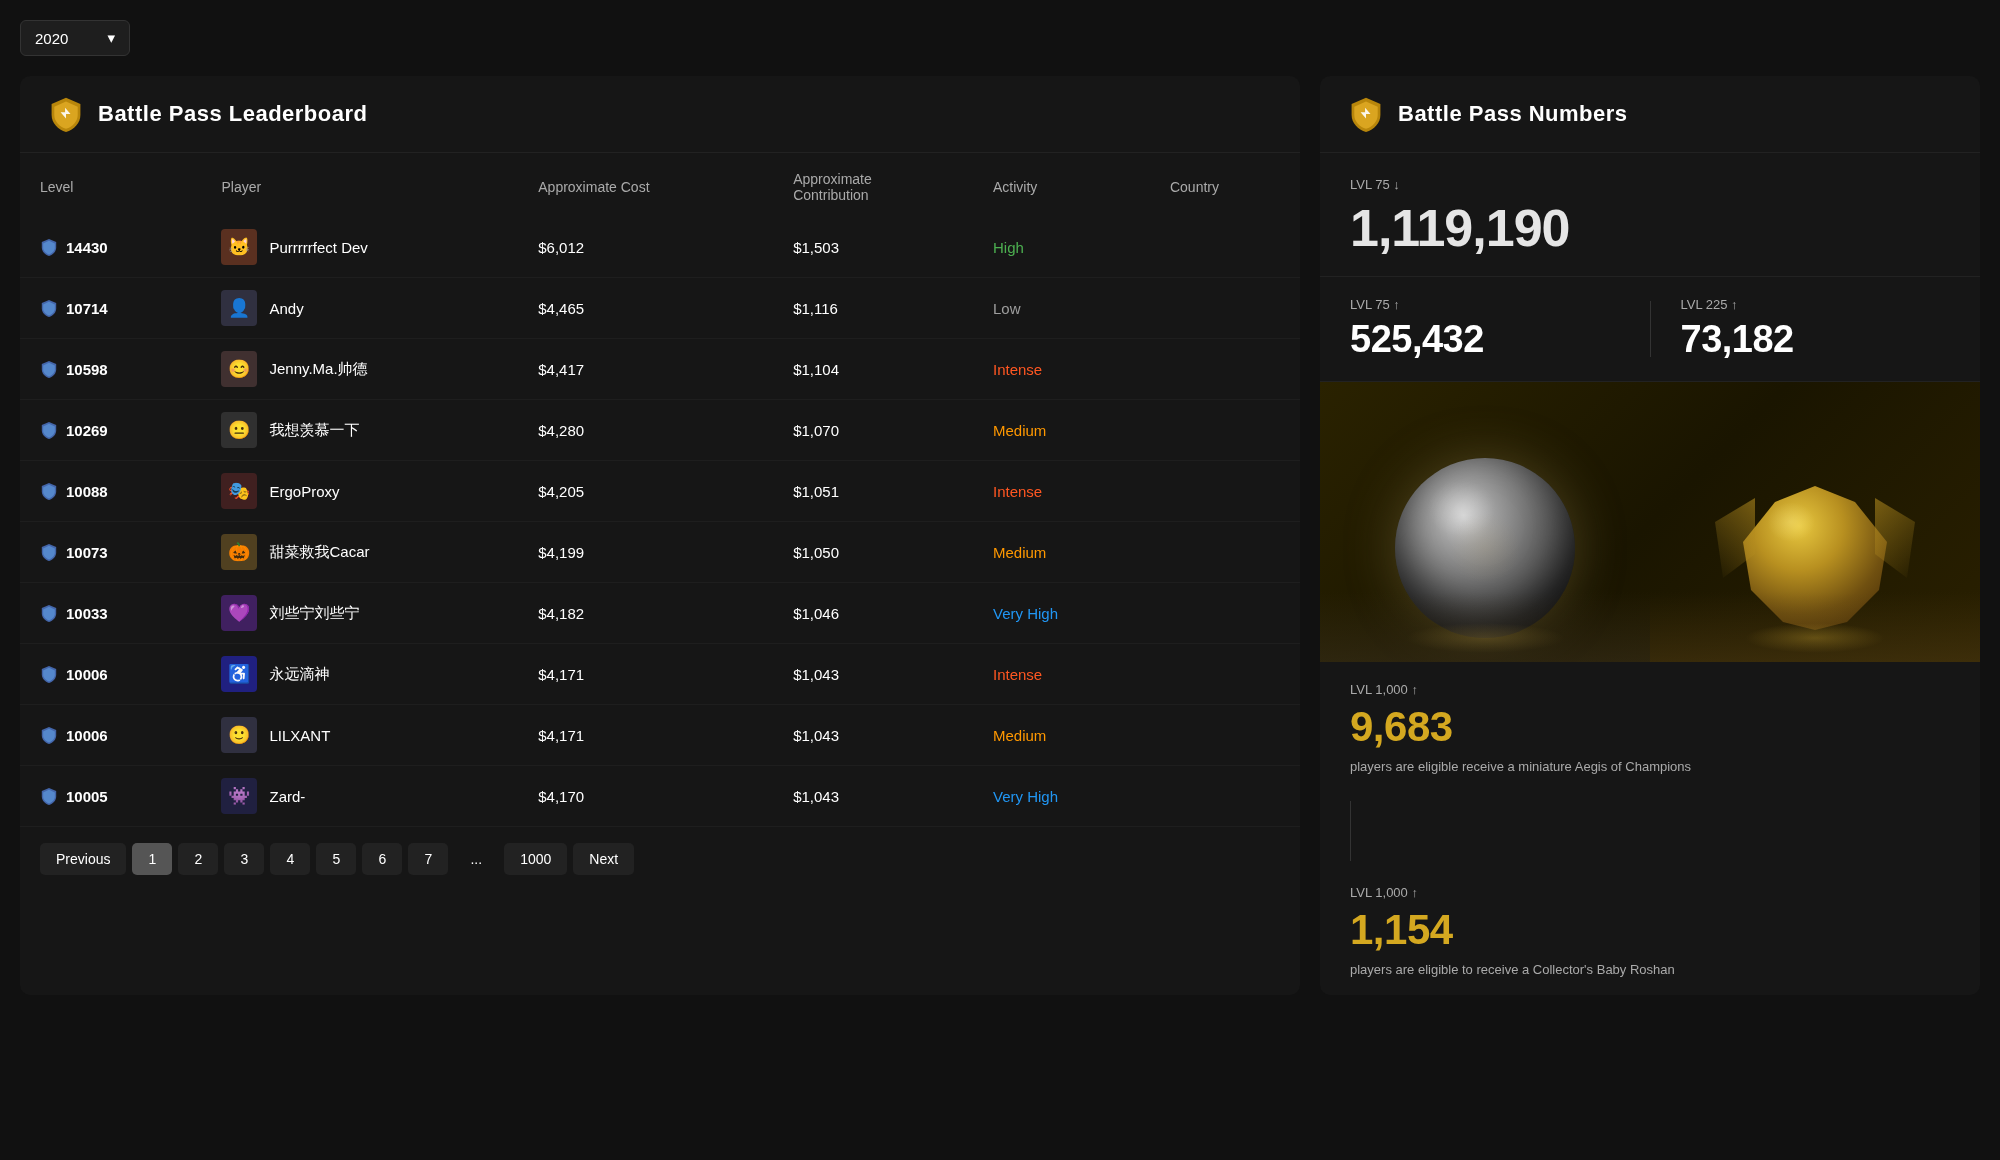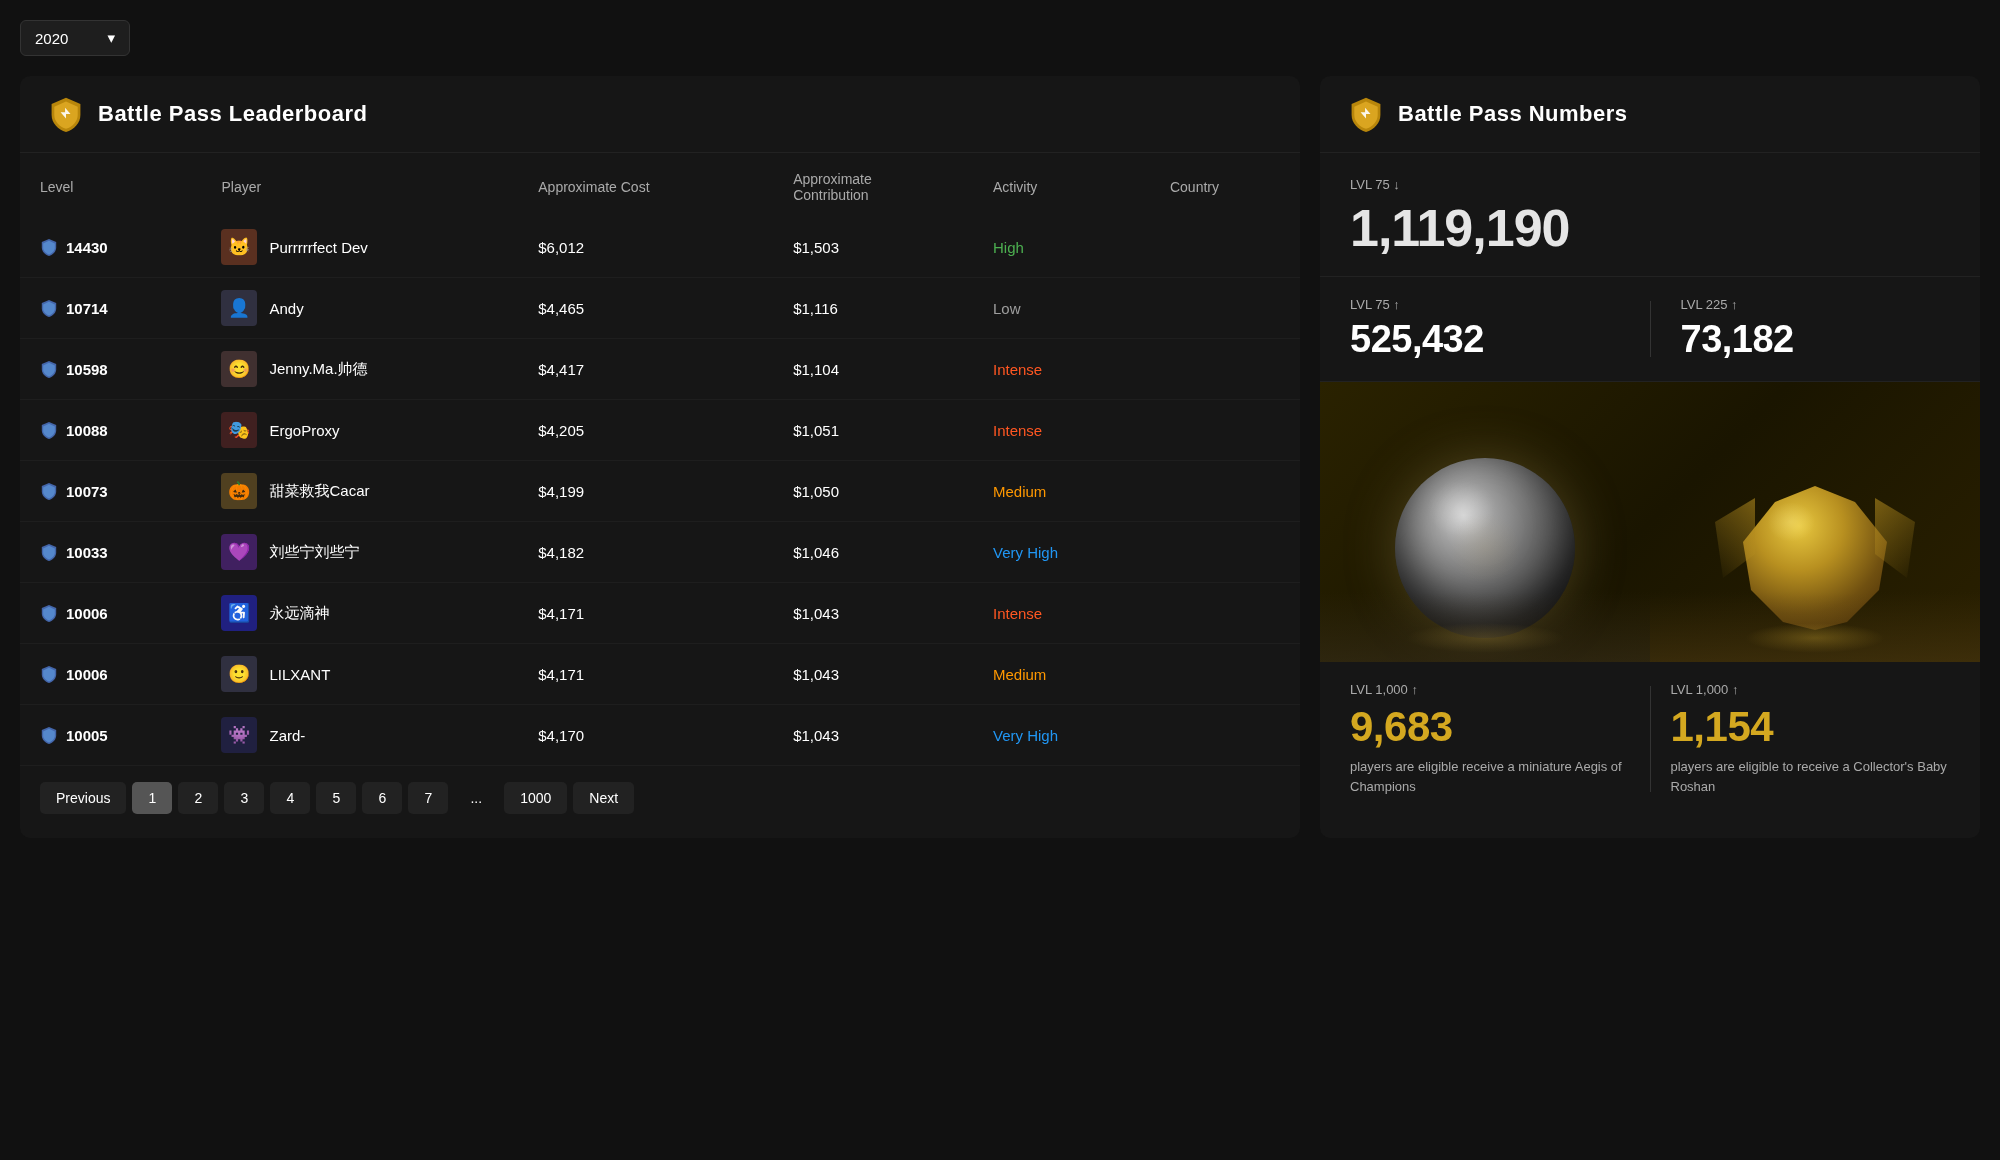--- a/index.html
+++ b/index.html
@@ -203,20 +203,21 @@
       align-items: center;
       justify-content: flex-end;
       padding-bottom: 0;
       position: relative;
     }
 
     .numbers-bottom {
       display: flex;
       padding: 20px 30px 16px 30px;
       gap: 20px;
+      flex-direction: column;
     }
 
     .stat-bottom-block {
       flex: 1;
     }
 
     .stat-value-bottom {
       font-size: 42px;
       font-weight: 700;
       color: #d4a820;
@@ -323,20 +324,41 @@
       </td>
       <td>
         <div class="player-cell">
           <div class="avatar" style="background:#403030;">😊</div>
           <span>Jenny.Ma.帅德</span>
         </div>
       </td>
       <td>$4,417</td>
       <td>$1,104</td>
       <td class="activity-intense">Intense</td>
+      <td></td>
+    </tr>
+          <tr>
+      <td>
+        <div class="level-cell">
+          <svg width="18" height="18" viewBox="0 0 40 40" fill="none">
+            <path d="M20 2L4 9v12c0 9 7 16 16 19 9-3 16-10 16-19V9L20 2z" fill="#4466aa"></path>
+            <path d="M20 6L7 12v9c0 7 5.5 13 13 15.5C27.5 34 33 28 33 21v-9L20 6z" fill="#5588cc"></path>
+          </svg>
+          10269
+        </div>
+      </td>
+      <td>
+        <div class="player-cell">
+          <div class="avatar" style="background:#303030;">😐</div>
+          <span>我想羡慕一下</span>
+        </div>
+      </td>
+      <td>$4,280</td>
+      <td>$1,070</td>
+      <td class="activity-medium">Medium</td>
       <td></td>
     </tr>
           <tr>
       <td>
         <div class="level-cell">
           <svg width="18" height="18" viewBox="0 0 40 40" fill="none">
             <path d="M20 2L4 9v12c0 9 7 16 16 19 9-3 16-10 16-19V9L20 2z" fill="#4466aa"></path>
             <path d="M20 6L7 12v9c0 7 5.5 13 13 15.5C27.5 34 33 28 33 21v-9L20 6z" fill="#5588cc"></path>
           </svg>
           10088

